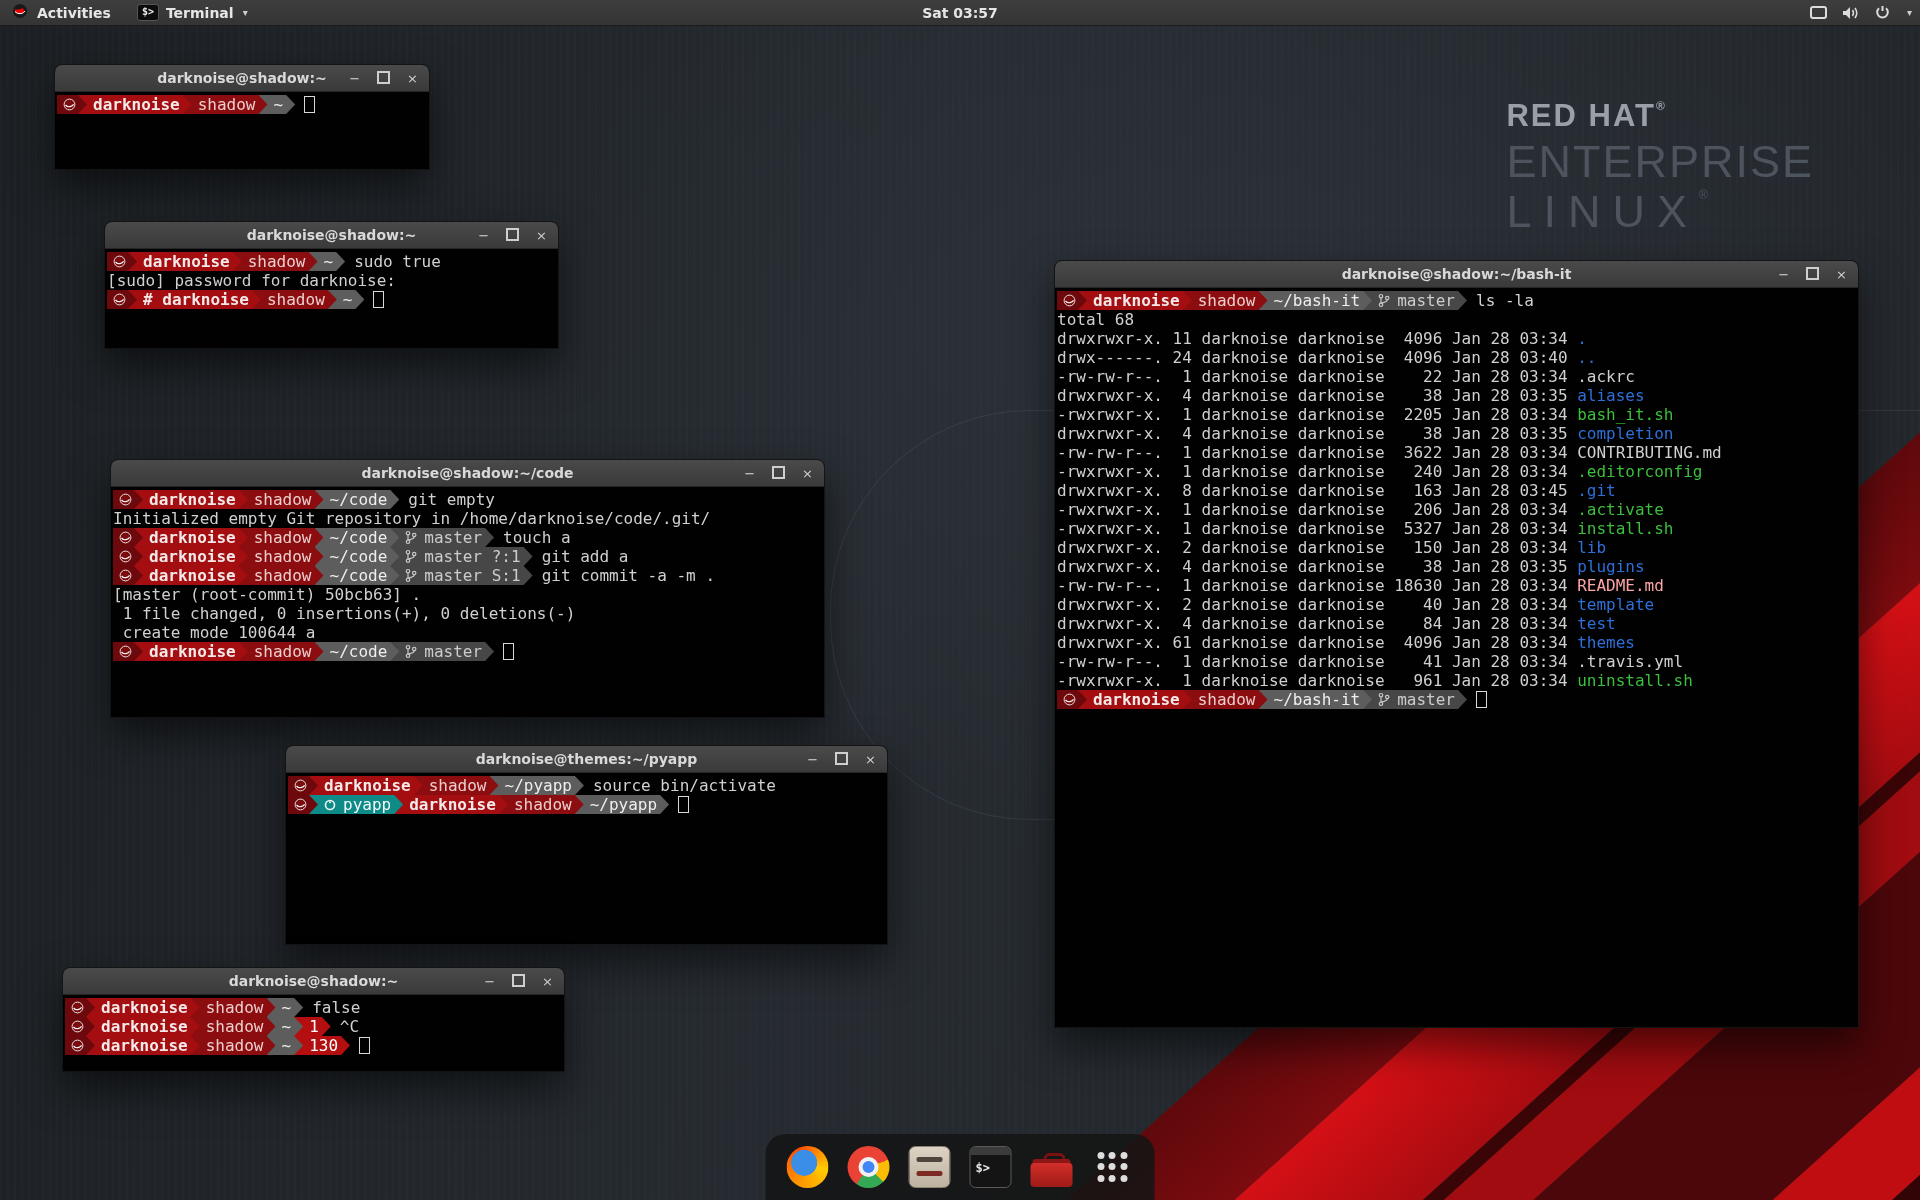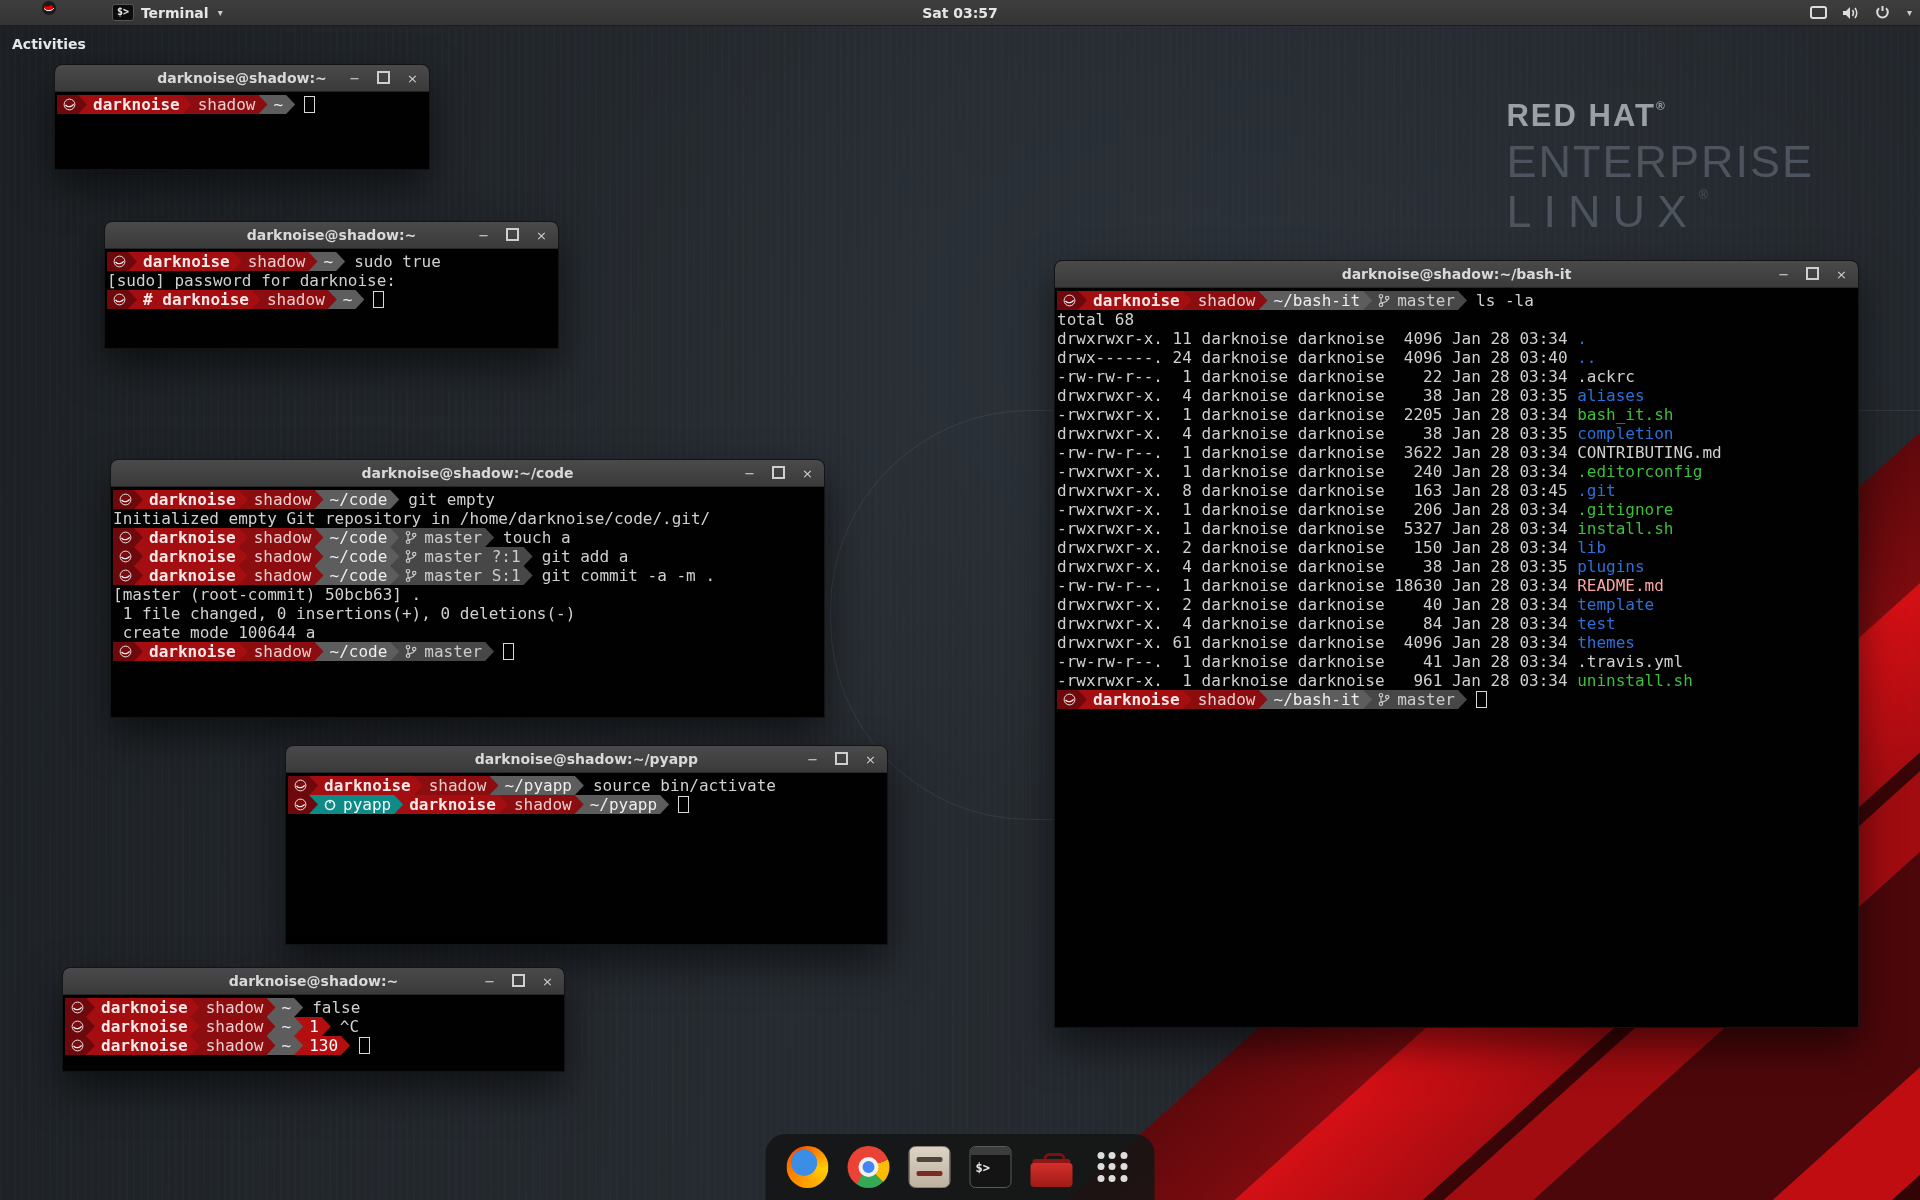--- a/index.html
+++ b/index.html
@@ -9,21 +9,21 @@
     background:
       radial-gradient(1300px 850px at 68% 28%, rgba(80,92,108,0.16), transparent 62%),
       repeating-linear-gradient(90deg, rgba(255,255,255,0.012) 0 2px, transparent 2px 7px),
       linear-gradient(100deg,#1c2024 0%,#262b31 45%,#21252a 100%);
   }
   
   .topbar{position:absolute;top:0;left:0;right:0;height:25px;z-index:90;
     background:linear-gradient(#3e3e3e,#343434);border-bottom:1px solid #1c1c1c;
     display:flex;align-items:center;color:#e6e6e6;font-weight:bold;font-size:14px;}
   .tb-left{display:flex;align-items:center;gap:4px;height:100%;}
-  .activities{display:flex;align-items:center;gap:17px;padding:0 12px;height:100%;flex-direction:column;}
+  .activities{display:flex;align-items:center;gap:9px;padding:0 12px;height:100%;}
   .appmenu{display:flex;align-items:center;gap:7px;padding:0 10px;height:100%;}
   .app-glyph{background:#0c0c0c;border:1px solid #555;border-radius:3px;
     font:bold 10px "DejaVu Sans Mono",monospace;color:#e8e8e8;padding:2px 4px 3px 4px;line-height:10px;}
   .tb-caret{font-size:10px;color:#cfcfcf;margin-left:2px;}
   .clock{position:absolute;left:50%;transform:translateX(-50%);top:0;height:25px;
     display:flex;align-items:center;font-weight:bold;}
   .tb-right{position:absolute;right:8px;top:0;height:25px;display:flex;align-items:center;gap:15px;}
   .tb-right svg{display:block}
   
   .arc-deco{position:absolute;left:830px;top:410px;width:1500px;height:408px;
@@ -330,21 +330,21 @@
               <circle cx="9.2" cy="5" r="1.7" fill="none" stroke="#c8c8c8" stroke-width="1.2"></circle>
               <path d="M3 5 V10 M9.2 6.8 C9.2 9.6 4.8 9 3.6 10.4" fill="none" stroke="#c8c8c8" stroke-width="1.2"></path>
             </svg>master</span>
           <span class="cursor"></span>
         </div>
       </div>
   </div>
 
   <div class="window" id="w3">
     <div class="titlebar">
-      <span>darknoise@shadow:~/pyapp</span>
+      <span>darknoise@themes:~/pyapp</span>
       <span class="wbtns">
         <span class="wbtn">−</span>
         <span class="wbtn"><span class="btn-max-box"></span></span>
         <span class="wbtn">×</span>
       </span>
     </div>
     <div class="tbody">
         <div class="term-line">
           <span class="seg seg-icon" style="z-index: 60;"><svg width="13" height="13" viewBox="0 0 13 13">
               <circle cx="6.5" cy="6.5" r="5.4" fill="#7a0b0e" stroke="#e8e3e3" stroke-width="1"></circle>
@@ -477,21 +477,21 @@
         <div class="term-line">
           <span class="out">-rwxrwxr-x.  1 darknoise darknoise   240 Jan 28 03:34 </span>
           <span class="out" style="color: rgb(61, 190, 61);">.editorconfig</span>
         </div>
         <div class="term-line">
           <span class="out">drwxrwxr-x.  8 darknoise darknoise   163 Jan 28 03:45 </span>
           <span class="out" style="color: rgb(46, 111, 216);">.git</span>
         </div>
         <div class="term-line">
           <span class="out">-rwxrwxr-x.  1 darknoise darknoise   206 Jan 28 03:34 </span>
-          <span class="out" style="color: rgb(61, 190, 61);">.gitignore</span>
+          <span class="out" style="color: rgb(61, 190, 61);">.activate</span>
         </div>
         <div class="term-line">
           <span class="out">-rwxrwxr-x.  1 darknoise darknoise  5327 Jan 28 03:34 </span>
           <span class="out" style="color: rgb(61, 190, 61);">install.sh</span>
         </div>
         <div class="term-line">
           <span class="out">drwxrwxr-x.  2 darknoise darknoise   150 Jan 28 03:34 </span>
           <span class="out" style="color: rgb(46, 111, 216);">lib</span>
         </div>
         <div class="term-line">

